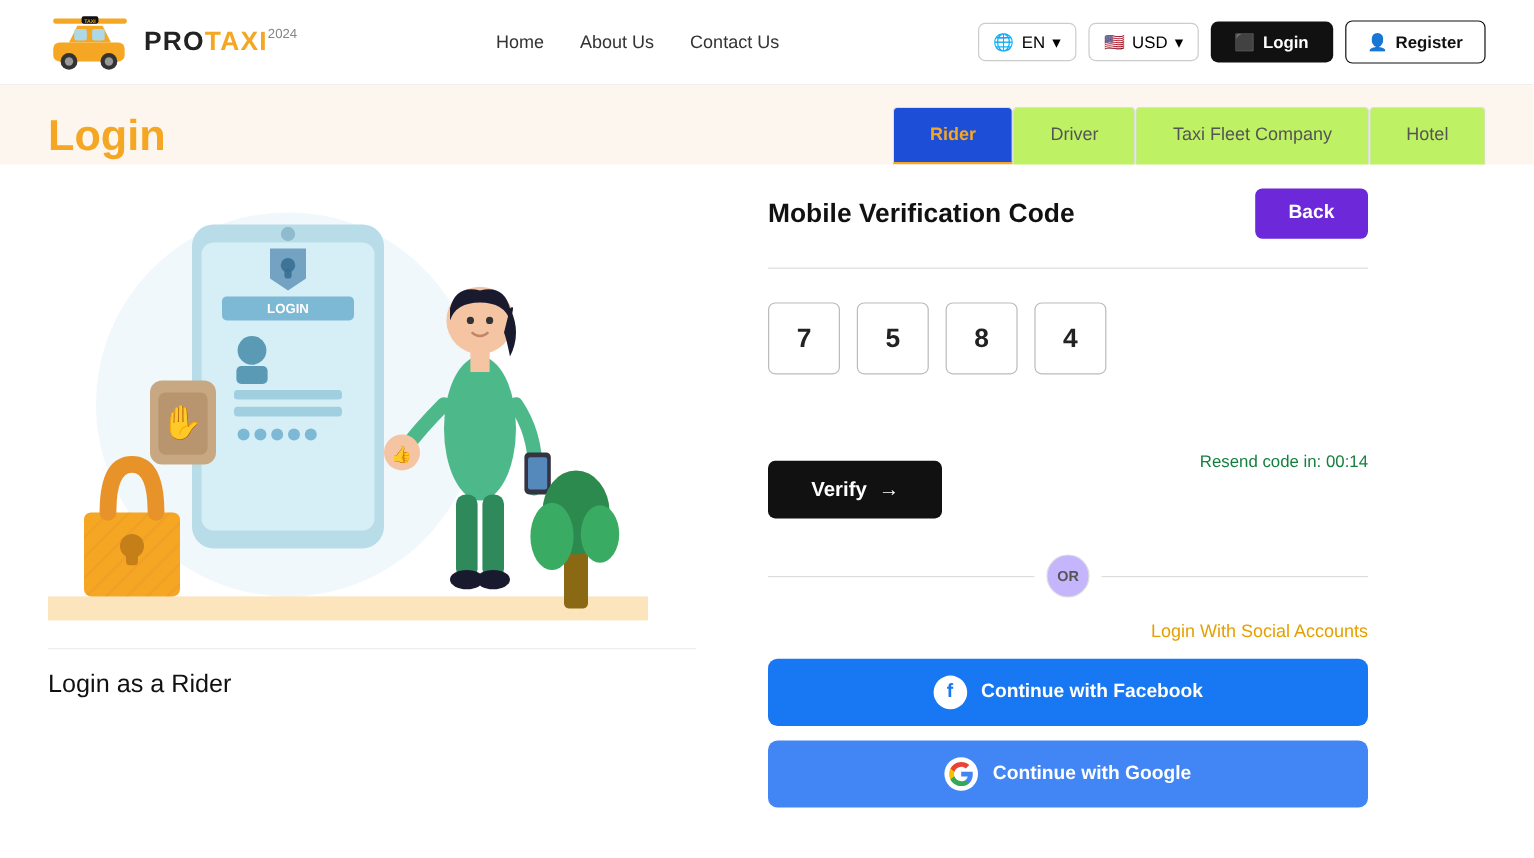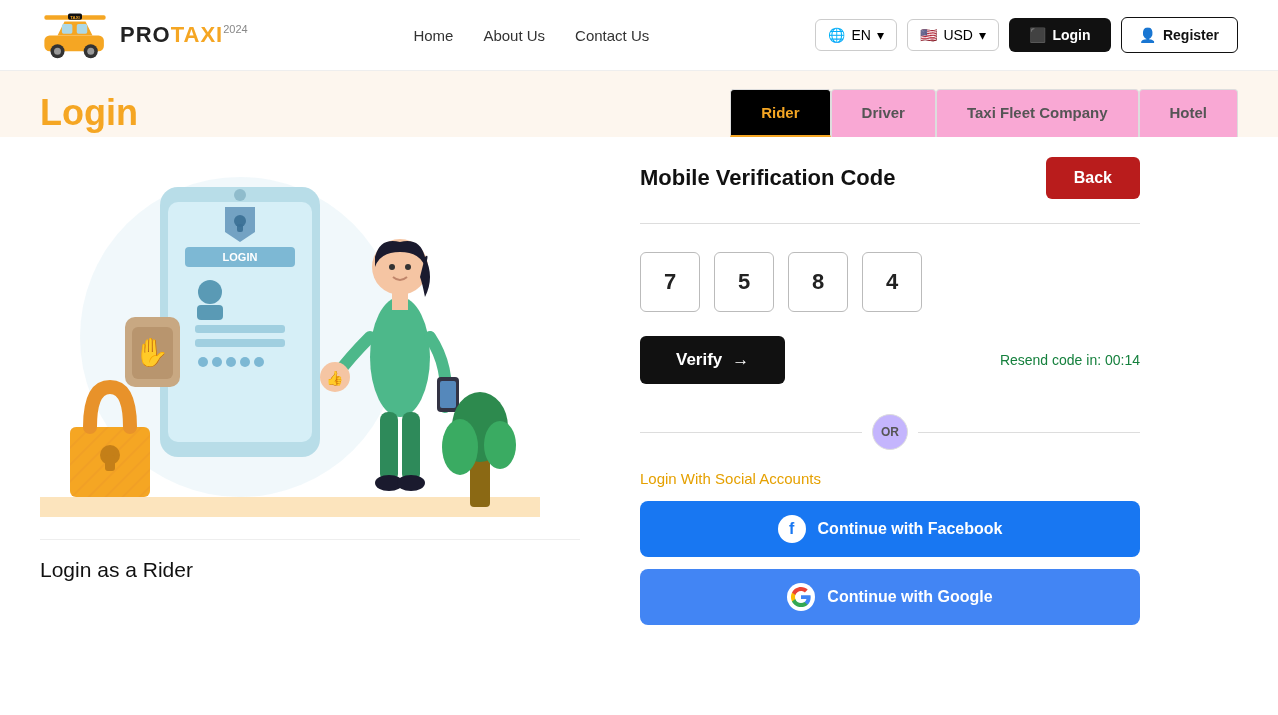--- a/index.html
+++ b/index.html
@@ -64,30 +64,30 @@
       font-weight: 700;
       color: #f5a623;
     }
     .tabs {
       display: flex;
       gap: 0;
     }
     .tab {
       padding: 14px 30px;
       font-size: 15px;
-      font-weight: 700;
+      font-weight: 400;
       color: #555;
       border: 1px solid #ddd;
       border-bottom: none;
-      background: #f9a8d4;
+      background: #bef264;
       cursor: pointer;
       border-radius: 4px 4px 0 0;
     }
     .tab.active {
-      background: #000000;
+      background: #1d4ed8;
       color: #f5a623;
       border-bottom: 2px solid #f5a623;
       font-weight: 700;
     }
 
     
     .main-content {
       display: flex;
       padding: 0 40px 40px 40px;
       gap: 60px;
@@ -119,21 +119,21 @@
       align-items: center;
       justify-content: space-between;
       margin-bottom: 24px;
     }
     .verification-title {
       font-size: 22px;
       font-weight: 700;
       color: #111;
     }
     .back-btn {
-      background: #b91c1c;
+      background: #6d28d9;
       color: #fff;
       border: none;
       padding: 12px 28px;
       border-radius: 6px;
       font-size: 16px;
       font-weight: 600;
       cursor: pointer;
     }
     .divider-under-title {
       border: none;
@@ -167,20 +167,21 @@
       color: #fff;
       border: none;
       padding: 14px 36px;
       border-radius: 6px;
       font-size: 17px;
       font-weight: 600;
       cursor: pointer;
       display: flex;
       align-items: center;
       gap: 10px;
+      margin-top: 48px;
     }
     .resend-text {
       font-size: 14px;
       color: #15803d;
     }
     .or-divider {
       display: flex;
       align-items: center;
       gap: 10px;
       margin-bottom: 20px;
@@ -197,21 +198,21 @@
       height: 36px;
       display: flex;
       align-items: center;
       justify-content: center;
       font-size: 12px;
       color: #555;
       font-weight: 600;
       background: #c4b5fd;
     }
     .social-section-title {
-      text-align: left;
+      text-align: right;
       font-size: 15px;
       color: #e5a000;
       font-weight: 500;
       margin-bottom: 14px;
     }
     .social-btn {
       width: 100%;
       border: none;
       border-radius: 8px;
       padding: 14px 20px;

